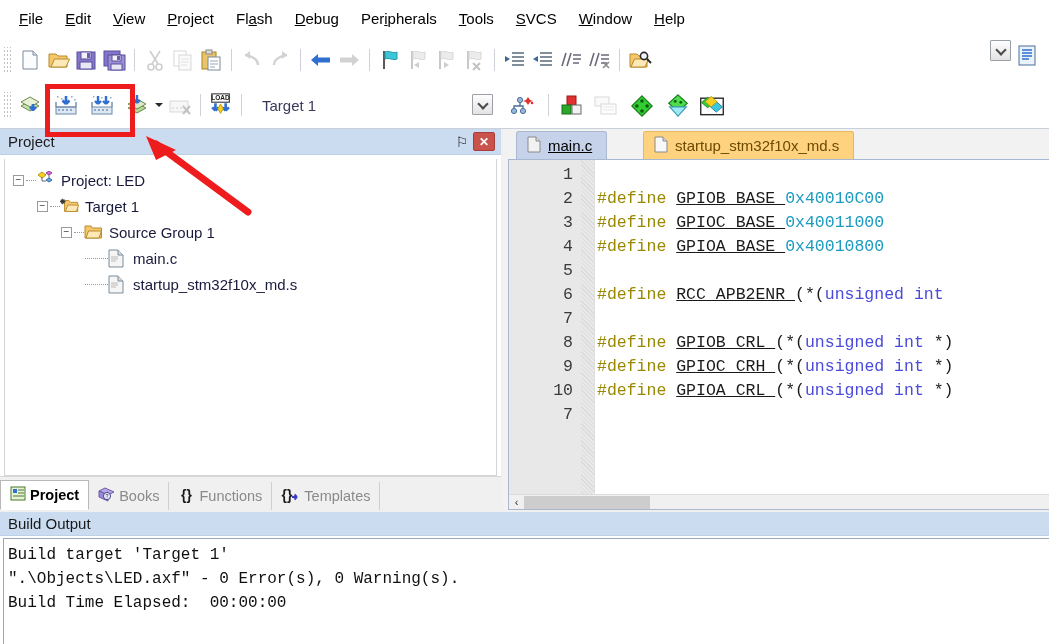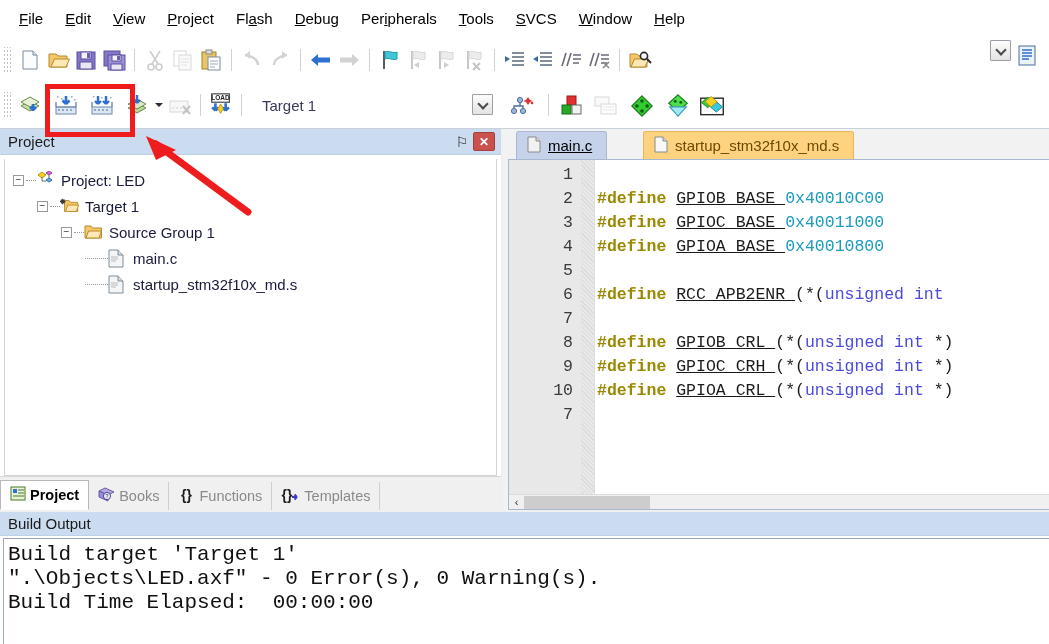--- a/index.html
+++ b/index.html
@@ -177,21 +177,21 @@
     font-family: "Liberation Mono", monospace; font-size: 16.5px;
   }
   .cline { height: 24px; display: flex; align-items: center; white-space: pre; }
   .cline.cur { background: #e2f5e2; }
   .lnum {
     width: 70px; text-align: right; padding-right: 6px;
     color: #3a3a3a; flex: 0 0 auto;
     font-family: "Liberation Mono", monospace;
   }
   .ctext2 { padding-left: 18px; }
-  .k-define { color: #9a8800; font-weight: bold; }
+  .k-define { color: #9a8800; }
   .k-id { color: #1a1a1a; text-decoration: underline; }
   .k-hex { color: #1a9bbf; }
   .k-kw { color: #4a4adc; }
   .k-punc { color: #1a1a1a; }
   .k-match { background: #28e0ee; color: #000; }
   .hscroll {
     position: absolute; left: 0; bottom: 0; right: 0; height: 15px;
     background: #f0f0f0; border-top: 1px solid #dcdcdc;
     display: flex; align-items: center;
   }
@@ -205,21 +205,21 @@
   }
   .build-header {
     height: 24px; background: #ccdcf0; display: flex; align-items: center;
     padding-left: 8px; font-size: 15px; color: #1a1a1a;
     border-bottom: 1px solid #bcd0e8;
   }
   .build-body {
     position: absolute; left: 3px; top: 26px; right: 0; bottom: 0;
     background: #ffffff; border-left: 1px solid #9aa8bc; border-top: 1px solid #9aa8bc;
     padding: 4px 0 0 4px;
-    font-family: "Liberation Mono", monospace; font-size: 21px;
+    font-family: "Liberation Mono", monospace; font-size: 16px;
     color: #101010; line-height: 24px; white-space: pre;
   }
 
   
   .anno-rect {
     position: absolute; left: 45px; top: 84px; width: 90px; height: 53px;
     border: 5px solid #ee1c1c;
     pointer-events: none; z-index: 50;
   }
   .anno-arrow {

